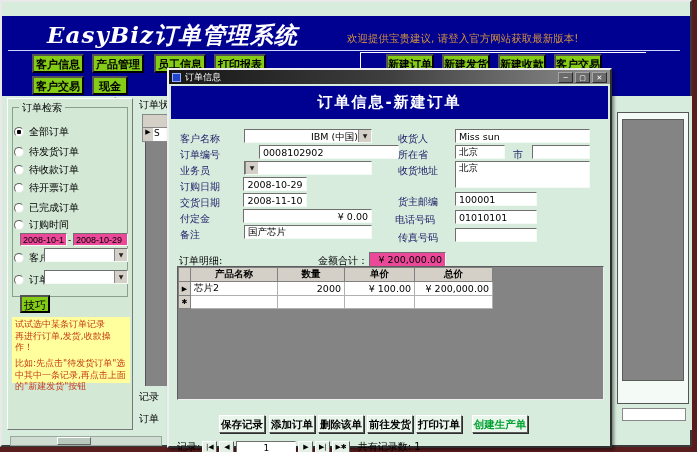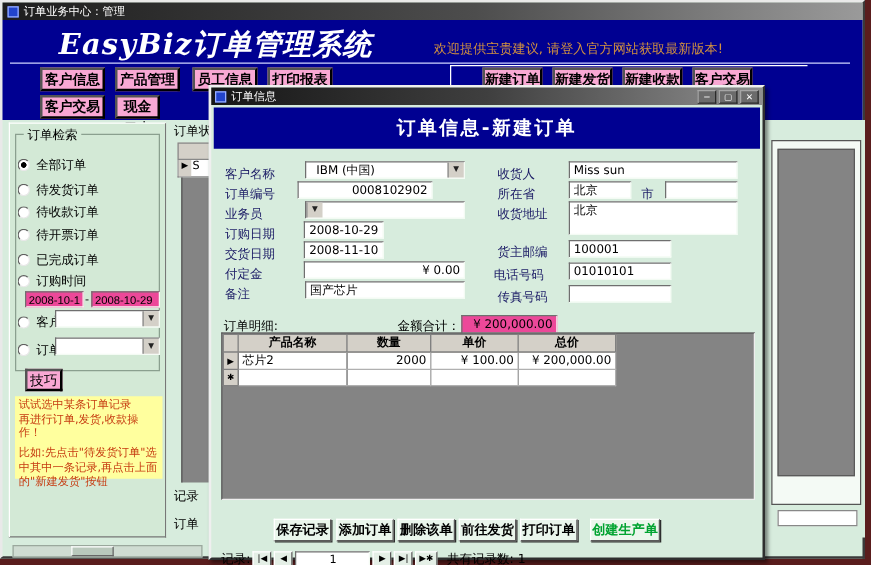--- a/index.html
+++ b/index.html
@@ -21,36 +21,36 @@
   .titlebar .ttxt { color:#fff; font-size:9px; white-space:nowrap; }
   .app-ico { width:9px; height:9px; background:#2244cc; border:1px solid #9ab0ff; flex:0 0 auto; }
 
   .hdr { left:0; top:14px; width:688px; height:80px; background:#000091; }
   .brand { left:45px; top:4px; color:#fff; font-size:23px; font-style:italic;
            font-family:"DejaVu Serif","Liberation Serif",serif; font-weight:bold; letter-spacing:1px; }
   .welcome { left:345px; top:16px; color:#d2913f; font-size:10.5px; }
   .hdr-line { left:6px; top:34px; width:672px; height:0; border-top:1px solid #cfd4ff; }
   .tab-edge { left:358px; top:36px; width:286px; height:34px; border-left:1px solid #fff; border-top:1px solid #fff; }
 
-  .navbtn { position:absolute; height:19px; background:#f9a8d4; font-size:11px; font-weight:bold;
+  .navbtn { position:absolute; height:19px; background:#84cc16; font-size:11px; font-weight:bold;
             text-align:center; line-height:17px; cursor:pointer; }
 
   
   .sidebar { left:5px; top:96px; width:126px; height:332px; background:#d3e9d6;
              border:1px solid; border-color:#fff #777 #777 #fff; }
   .groupbox { position:absolute; left:4px; top:8px; width:116px; height:190px; border:1px solid #8aa08f; }
   .grouptitle { position:absolute; left:6px; top:-7px; background:#d3e9d6; padding:0 3px; font-size:10px; }
   .radio-row { position:absolute; left:6px; display:flex; align-items:center; gap:5px; font-size:10px; white-space:nowrap; }
   .rdo { width:10px; height:10px; border-radius:50%; background:#fff; flex:0 0 auto;
          border:1px solid; border-color:#606060 #e8e8e8 #e8e8e8 #606060; }
   .rdo.sel { background:radial-gradient(circle at 50% 50%, #000 0 2px, #fff 2.5px); }
   .mini-input { position:absolute; height:13px; font-size:9px; padding:0 2px; }
   .combo { position:absolute; height:14px; background:#fff; display:flex;
            border:1px solid; border-color:#6f6f6f #f4fbf4 #f4fbf4 #6f6f6f; }
-  .combo .ct { flex:1; font-size:9px; line-height:12px; padding-left:8px; overflow:hidden; }
+  .combo .ct { flex:1; font-size:9px; line-height:12px; padding-left:8px; overflow:hidden;text-align:right; }
   .combo .cb { width:13px; background:#d4d0c8; border-left:1px solid #888; font-size:6px; line-height:12px; text-align:center; color:#222; cursor:pointer; }
   .tipbox { position:absolute; left:4px; top:218px; width:118px; height:66px; background:#ffff9e;
             color:#c63b10; font-size:9px; line-height:1.3; padding:2px 3px; }
 
   
   .mid-strip { left:131px; top:94px; width:36px; height:334px; background:#d7ecdd; overflow:hidden; }
   .frag { font-size:10px; white-space:nowrap; overflow:hidden; }
   .mini-grid-hdr { left:9px; top:18px; width:27px; height:14px; background:#d4d0c8; border:1px solid #888; }
   .mini-grid-row { left:9px; top:32px; width:27px; height:14px; background:#fff; border:1px solid #888; border-top:none; font-size:9px; display:flex; }
   .mini-gray { left:12px; top:46px; width:24px; height:244px; background:#848484; border-left:1px solid #555; }
@@ -98,24 +98,20 @@
   .recpos { width:60px; height:13px; background:#fff; border:1px solid; border-color:#6f6f6f #f4fbf4 #f4fbf4 #6f6f6f;
             font-size:9px; text-align:center; line-height:12px; }
 </style>
 </head>
 <body>
 
 <div id="screen">
 
   <div class="abs main-window">
 
-    <div class="titlebar">
-      <span class="app-ico"></span>
-      <span class="ttxt">订单业务中心：管理</span>
-    </div>
 
     <div class="abs hdr">
       <div class="abs brand">EasyBiz订单管理系统</div>
       <div class="abs welcome">欢迎提供宝贵建议, 请登入官方网站获取最新版本!</div>
       <div class="abs hdr-line"></div>
       <div class="abs tab-edge"></div>
 
       <button class="navbtn" style="left:30px; top:38px; width:52px;">客户信息</button>
       <button class="navbtn" style="left:90px; top:38px; width:52px;">产品管理</button>
       <button class="navbtn" style="left:152px; top:38px; width:52px;">员工信息</button>
@@ -229,21 +225,21 @@
 
     <div class="abs dlg-hdr">订单信息-新建订单</div>
 
     <span class="flabel" style="left:11px; top:62px;">客户名称</span>
     <div class="combo" style="left:75px; top:59px; width:128px;">
       <span class="ct" style="font-size:9.5px; line-height:13px;">IBM (中国)</span>
       <span class="cb">▼</span>
     </div>
 
     <span class="flabel" style="left:11px; top:78px;">订单编号</span>
-    <input class="tbx" style="left: 69px; top: 75px; width: 108px; text-align: right;" value="0008102902">
+    <input class="tbx" style="left: 90px; top: 75px; width: 140px;" value="0008102902">
 
     <span class="flabel" style="left:11px; top:94px;">业务员</span>
     <div class="combo" style="left:75px; top:91px; width:128px;flex-direction:column;">
       <span class="ct" style="font-size:9.5px; line-height:13px;">赵云</span>
       <span class="cb">▼</span>
     </div>
 
     <span class="flabel" style="left:11px; top:110px;">订购日期</span>
     <input class="tbx ctr" style="left: 74px; top: 107px; width: 64px;" value="2008-10-29">
 

